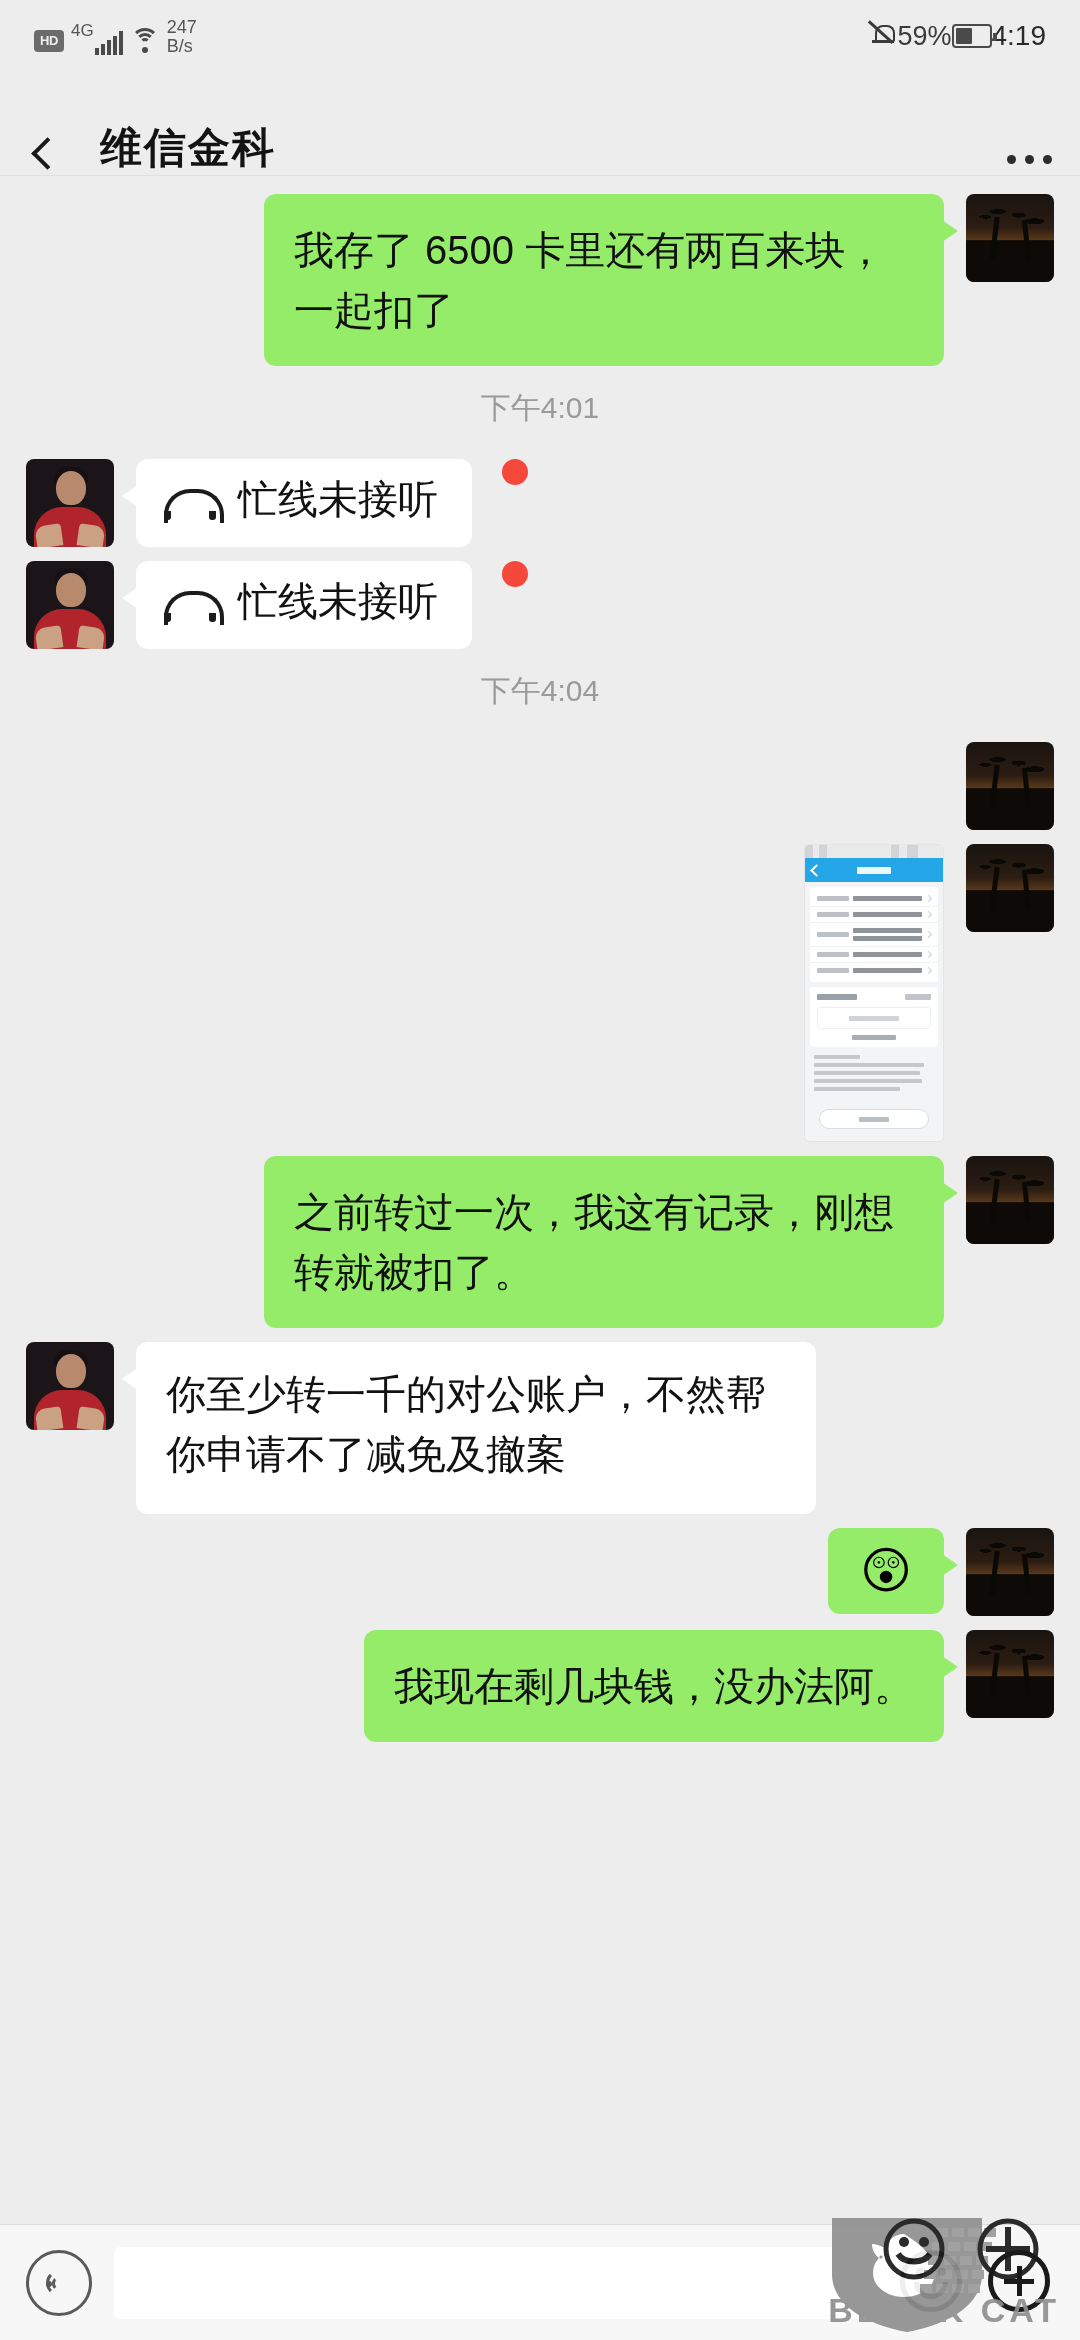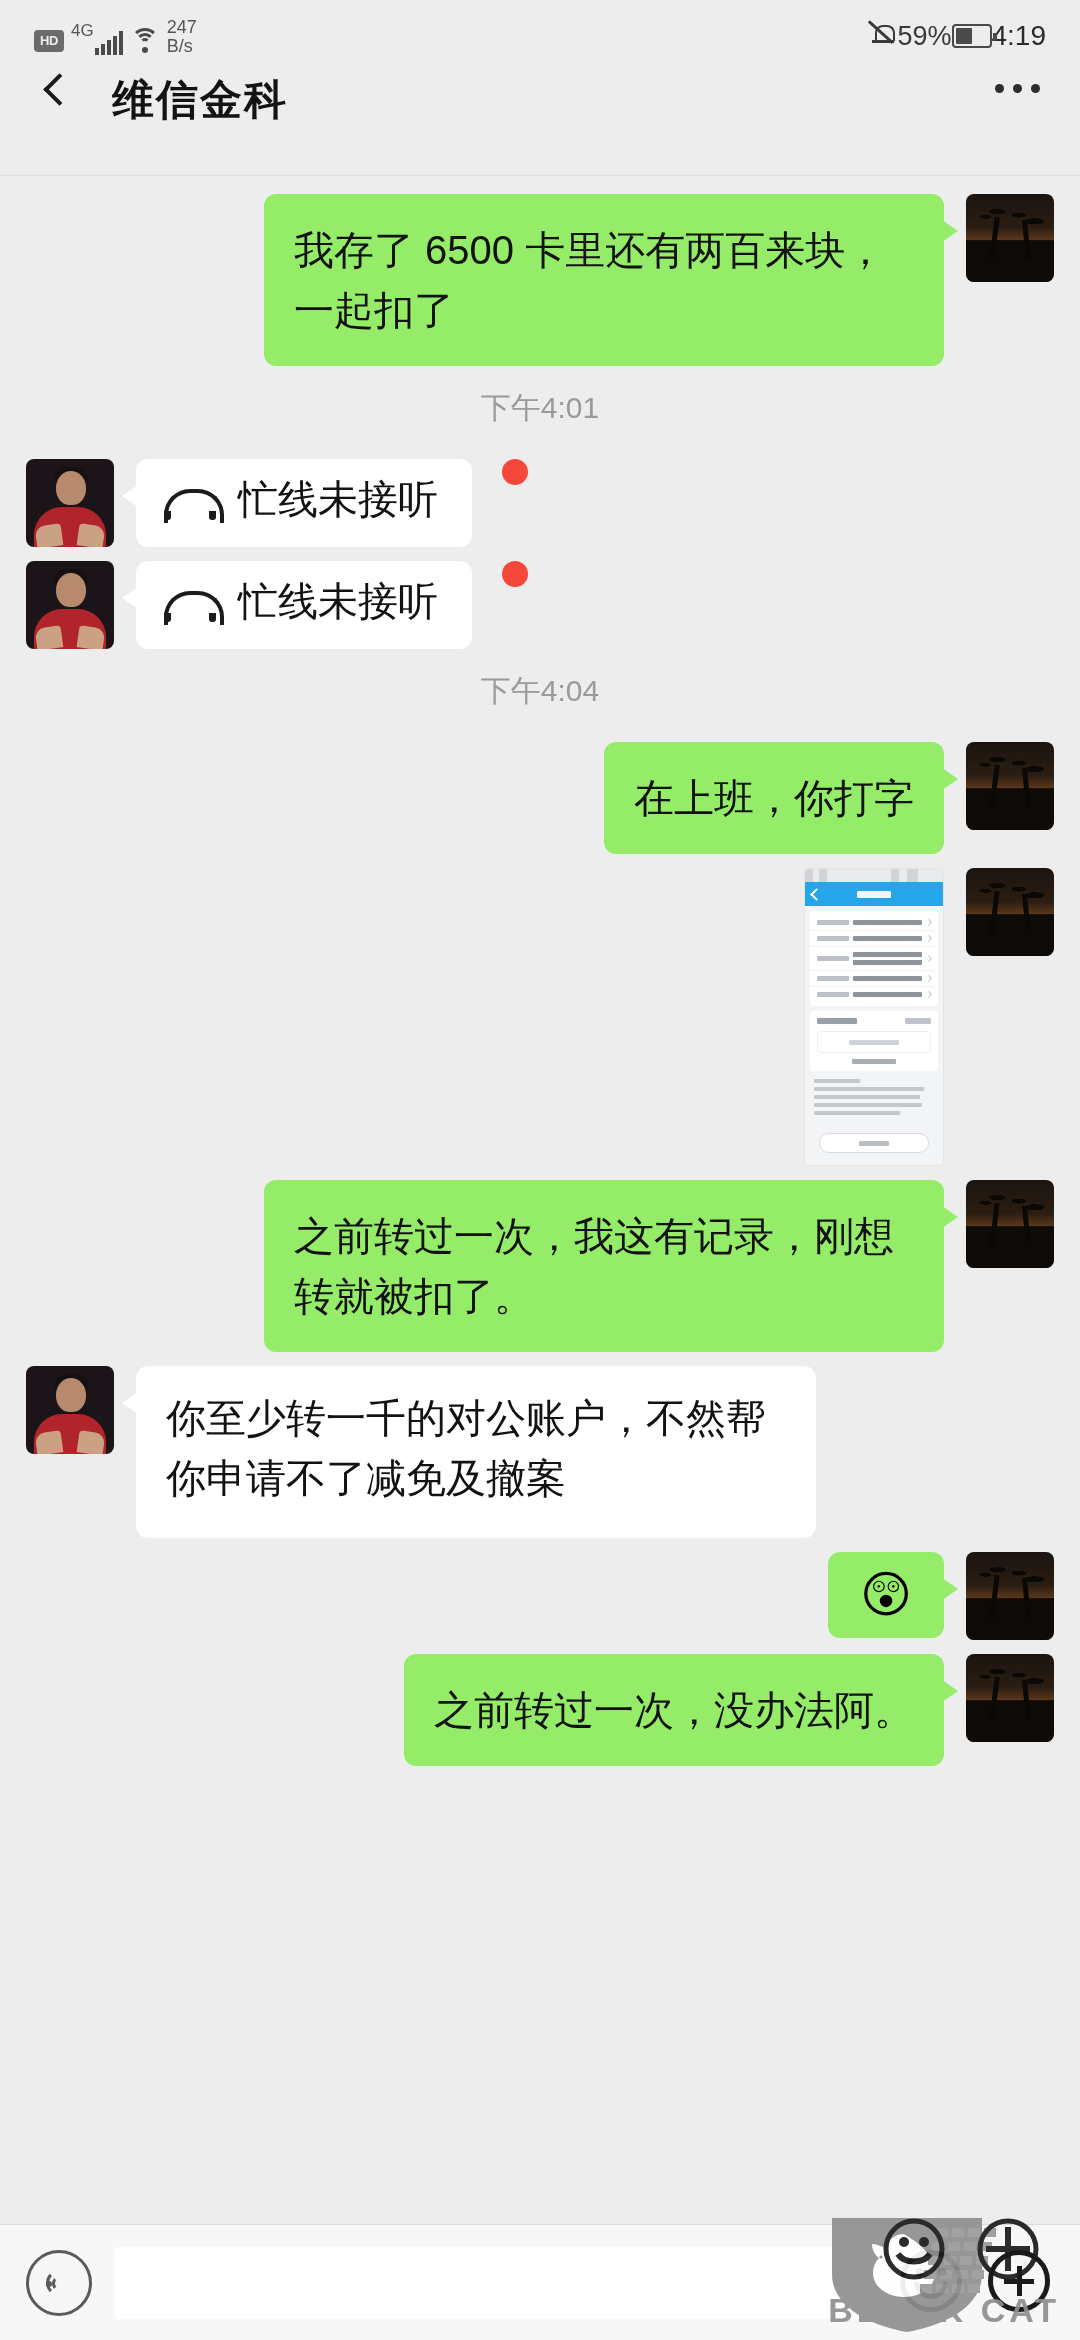--- a/index.html
+++ b/index.html
@@ -80,22 +80,22 @@
     content:""; position:absolute; right:-7px; top:7px; width: 4px; height: 8px;
     background: #4a4a4a; border-radius: 0 2px 2px 0;
   }
   .battery i { display:block; width: 16px; height: 16px; background: #4a4a4a; border-radius:1px; }
   .clock { font-size: 28px; color: #2a2a2a; }
 
   
   .navbar {
     height: 104px; flex: 0 0 104px;
     background: #EDEDED;
-    display: flex; align-items: flex-start;
-    padding: 0 36px;
+    display: flex; align-items: flex-end;
+    padding: 0 24px;
     position: relative;
     font-family: Liberation Serif, serif;
   }
   .navbar:after {
     content:""; position: absolute; left:0; right:0; bottom:0; height:1px; background:#E0E0E0;
   }
   .back-chev {
     width: 40px; height: 40px; position: relative; cursor: pointer;
   }
   .back-chev:before {
@@ -455,21 +455,20 @@
       <div class="bubble white call">
         <span class="handset"><em></em></span>
         <span class="calltext">忙线未接听</span>
       </div>
       <div class="reddot"></div>
     </div>
 
     <div class="timestamp">下午4:04</div>
 
     <div class="row out">
-      <div class="bubble green">在上班，你打字</div>
       <div class="avatar me">
         <div class="palm"></div>
           <div class="trunk"></div>
           <div class="trunk2"></div>
       </div>
     </div>
 
     <div class="row out">
       <div class="imgmsg">
         <div class="tbar"></div>
@@ -554,21 +553,21 @@
     <div class="row out">
       <div class="emojibubble">😲</div>
       <div class="avatar me">
         <div class="palm"></div>
           <div class="trunk"></div>
           <div class="trunk2"></div>
       </div>
     </div>
 
     <div class="row out">
-      <div class="bubble green">之前转过一次，没办法阿。</div>
+      <div class="bubble green">我现在剩几块钱，没办法阿。</div>
       <div class="avatar me">
         <div class="palm"></div>
           <div class="trunk"></div>
           <div class="trunk2"></div>
       </div>
     </div>
 
   </div>
 
   <div class="inputbar">

